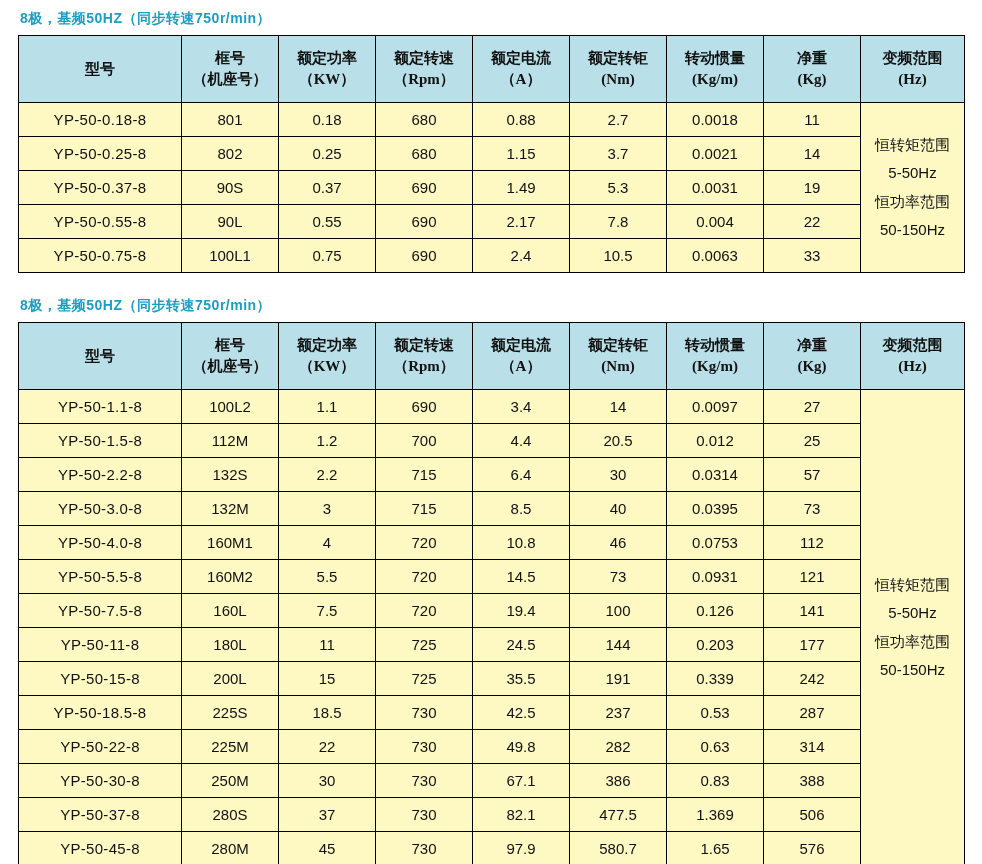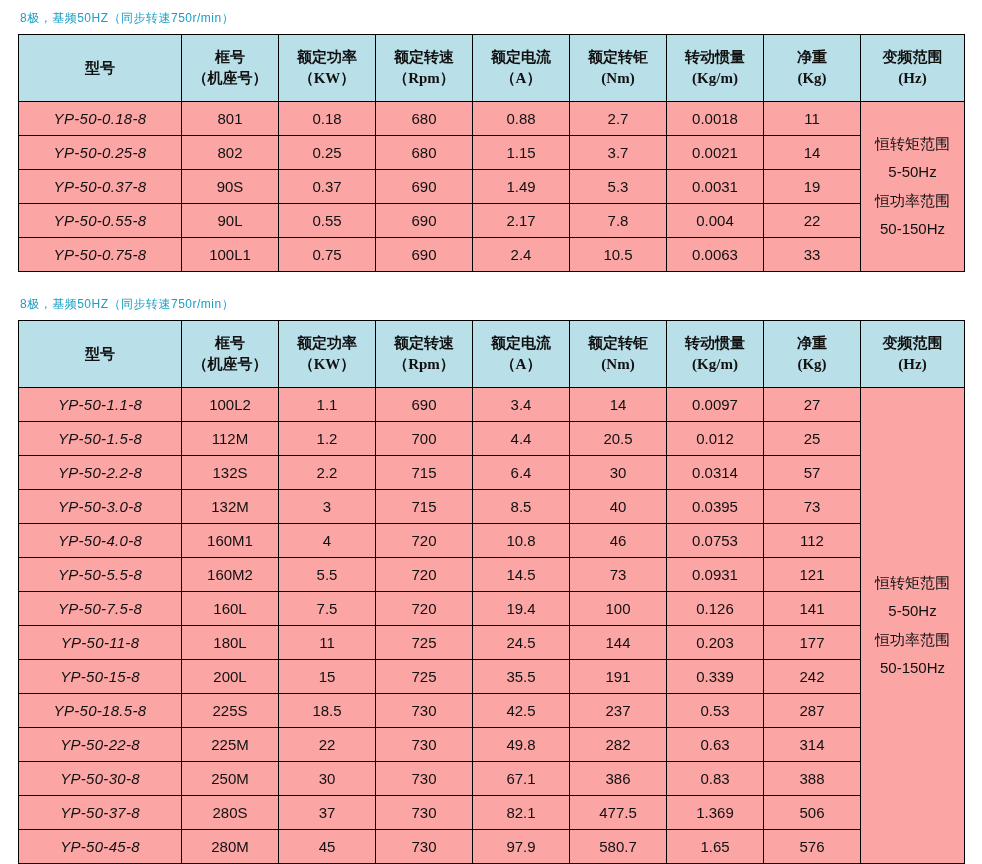--- a/index.html
+++ b/index.html
@@ -19,31 +19,31 @@
     padding: 8px 18px 10px 18px;
   }
   .section {
     margin-bottom: 22px;
   }
   .section:last-child {
     margin-bottom: 0;
   }
   .section-title {
     color: #1a9ec4;
-    font-size: 12px;
-    font-weight: normal;
+    font-size: 14px;
+    font-weight: bold;
     letter-spacing: 0.5px;
     padding: 2px 0 7px 2px;
     white-space: nowrap;
   }
   table.spec {
     border-collapse: collapse;
     width: 946px;
     table-layout: fixed;
-    background: #fca5a5;
+    background: #fef9c3;
   }
   table.spec th, table.spec td {
     border: 1px solid #000000;
     text-align: center;
     vertical-align: middle;
     font-size: 15px;
     color: #111111;
     padding: 0;
   }
   table.spec thead th {
@@ -58,21 +58,20 @@
     display: block;
     font-family: Liberation Serif, serif;
   }
   table.spec tbody td {
     height: 33px;
     font-size: 15px;
     font-weight: normal;
   }
   table.spec tbody td.model {
     letter-spacing: 0.3px;
-    font-style: italic;
   }
   td.range-cell {
     font-size: 15px;
     line-height: 1.9;
     padding: 4px 2px;
   }
   td.range-cell .rline {
     display: block;
     white-space: nowrap;
   }

